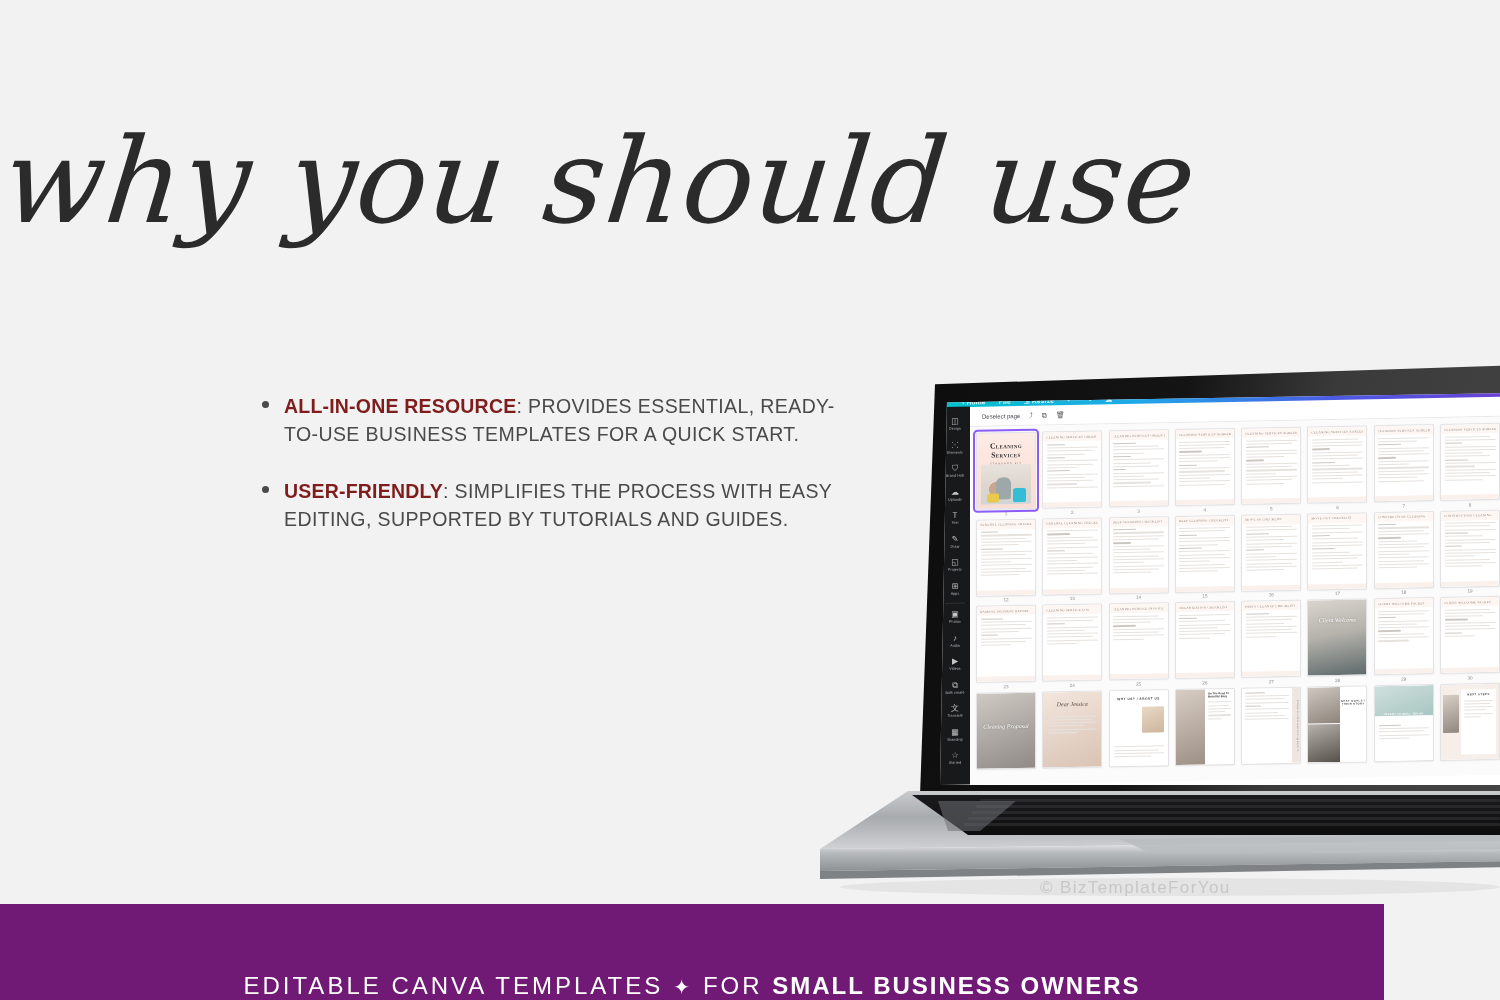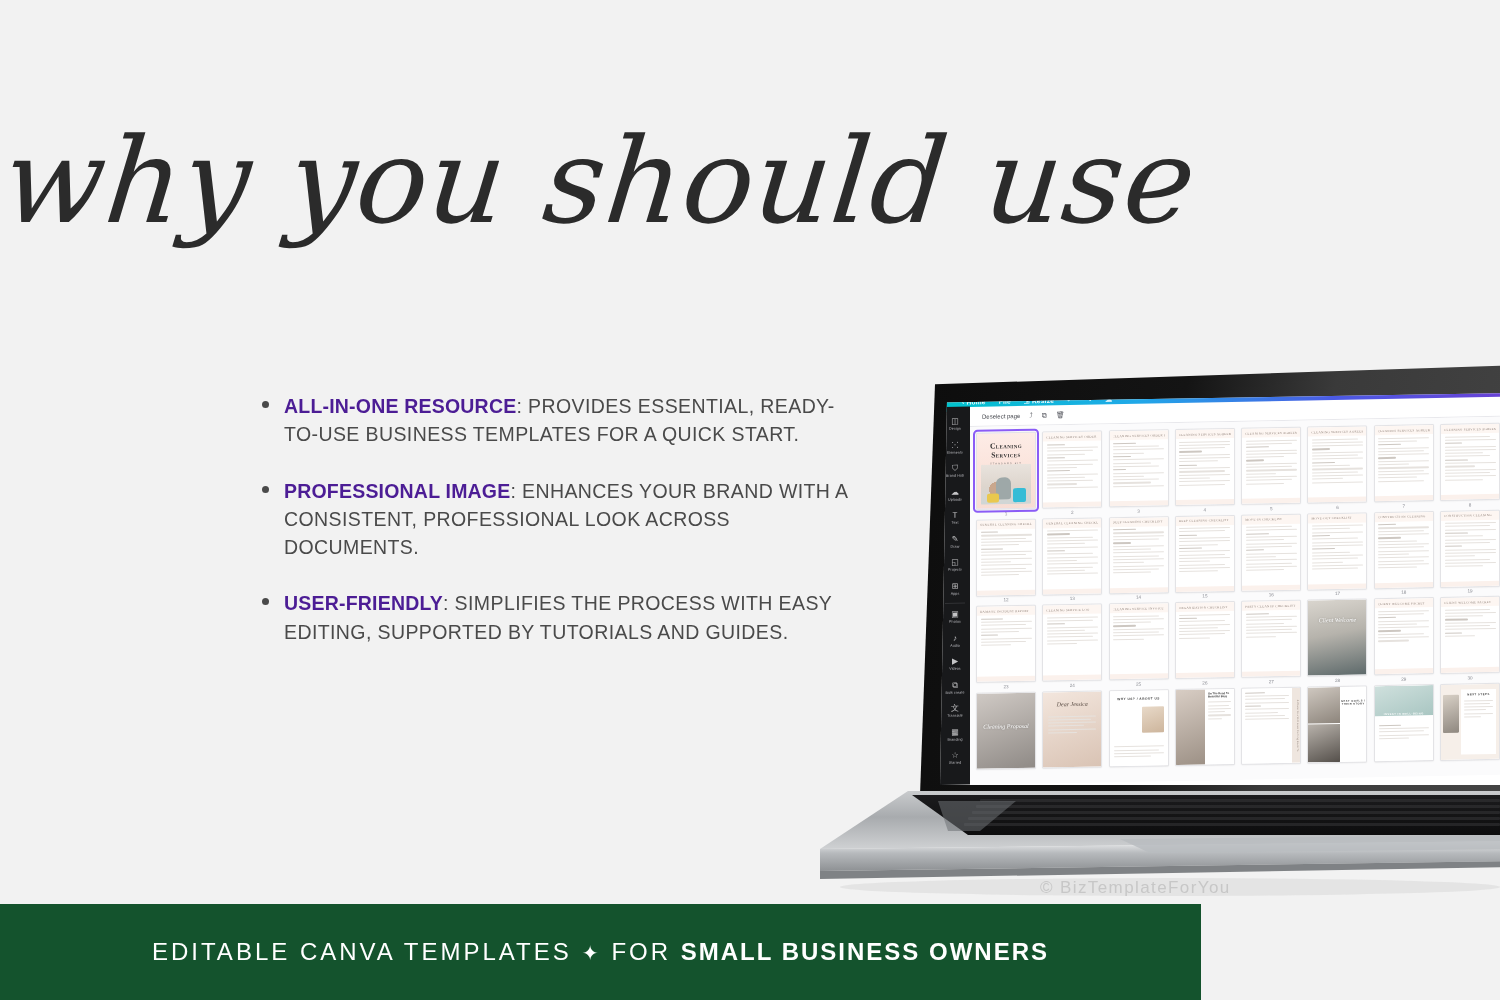--- a/index.html
+++ b/index.html
@@ -85,34 +85,34 @@
     left: 4px;
     top: 9px;
     width: 7px;
     height: 7px;
     border-radius: 50%;
     background: #4a4a4a;
   }
 
   .bullet-term {
     font-weight: bold;
-    color: #4c1d95;
+    color: #7f1d1d;
     letter-spacing: 0.2px;
   }
 
   
   .footer-bar {
     position: absolute;
     left: 0;
     bottom: 0;
-    width: 1201px;
+    width: 1384px;
     height: 96px;
-    background: #14532d;
+    background: #701a75;
     display: flex;
-    align-items: center;
+    align-items: flex-end;
     justify-content: center;
   }
 
   .footer-text {
     font-size: 24px;
     letter-spacing: 3px;
     color: #ffffff;
     text-transform: uppercase;
     white-space: nowrap;
   }
@@ -426,24 +426,20 @@
 <div class="canvas">
 
   <div class="headline-wrap">
     <div class="headline-script">why you should use</div>
   </div>
 
   <ul class="bullets">
     <li class="bullet-item">
       <span class="bullet-dot"></span>
       <span class="bullet-term">ALL-IN-ONE RESOURCE</span><span>: PROVIDES ESSENTIAL, READY-TO-USE BUSINESS TEMPLATES FOR A QUICK START.</span>
-    </li>
-    <li class="bullet-item">
-      <span class="bullet-dot"></span>
-      <span class="bullet-term">PROFESSIONAL IMAGE</span><span>: ENHANCES YOUR BRAND WITH A CONSISTENT, PROFESSIONAL LOOK ACROSS DOCUMENTS.</span>
     </li>
     <li class="bullet-item">
       <span class="bullet-dot"></span>
       <span class="bullet-term">USER-FRIENDLY</span><span>: SIMPLIFIES THE PROCESS WITH EASY EDITING, SUPPORTED BY TUTORIALS AND GUIDES.</span>
     </li>
   </ul>
 
   <div class="laptop">
 
     <div class="lid"></div>

